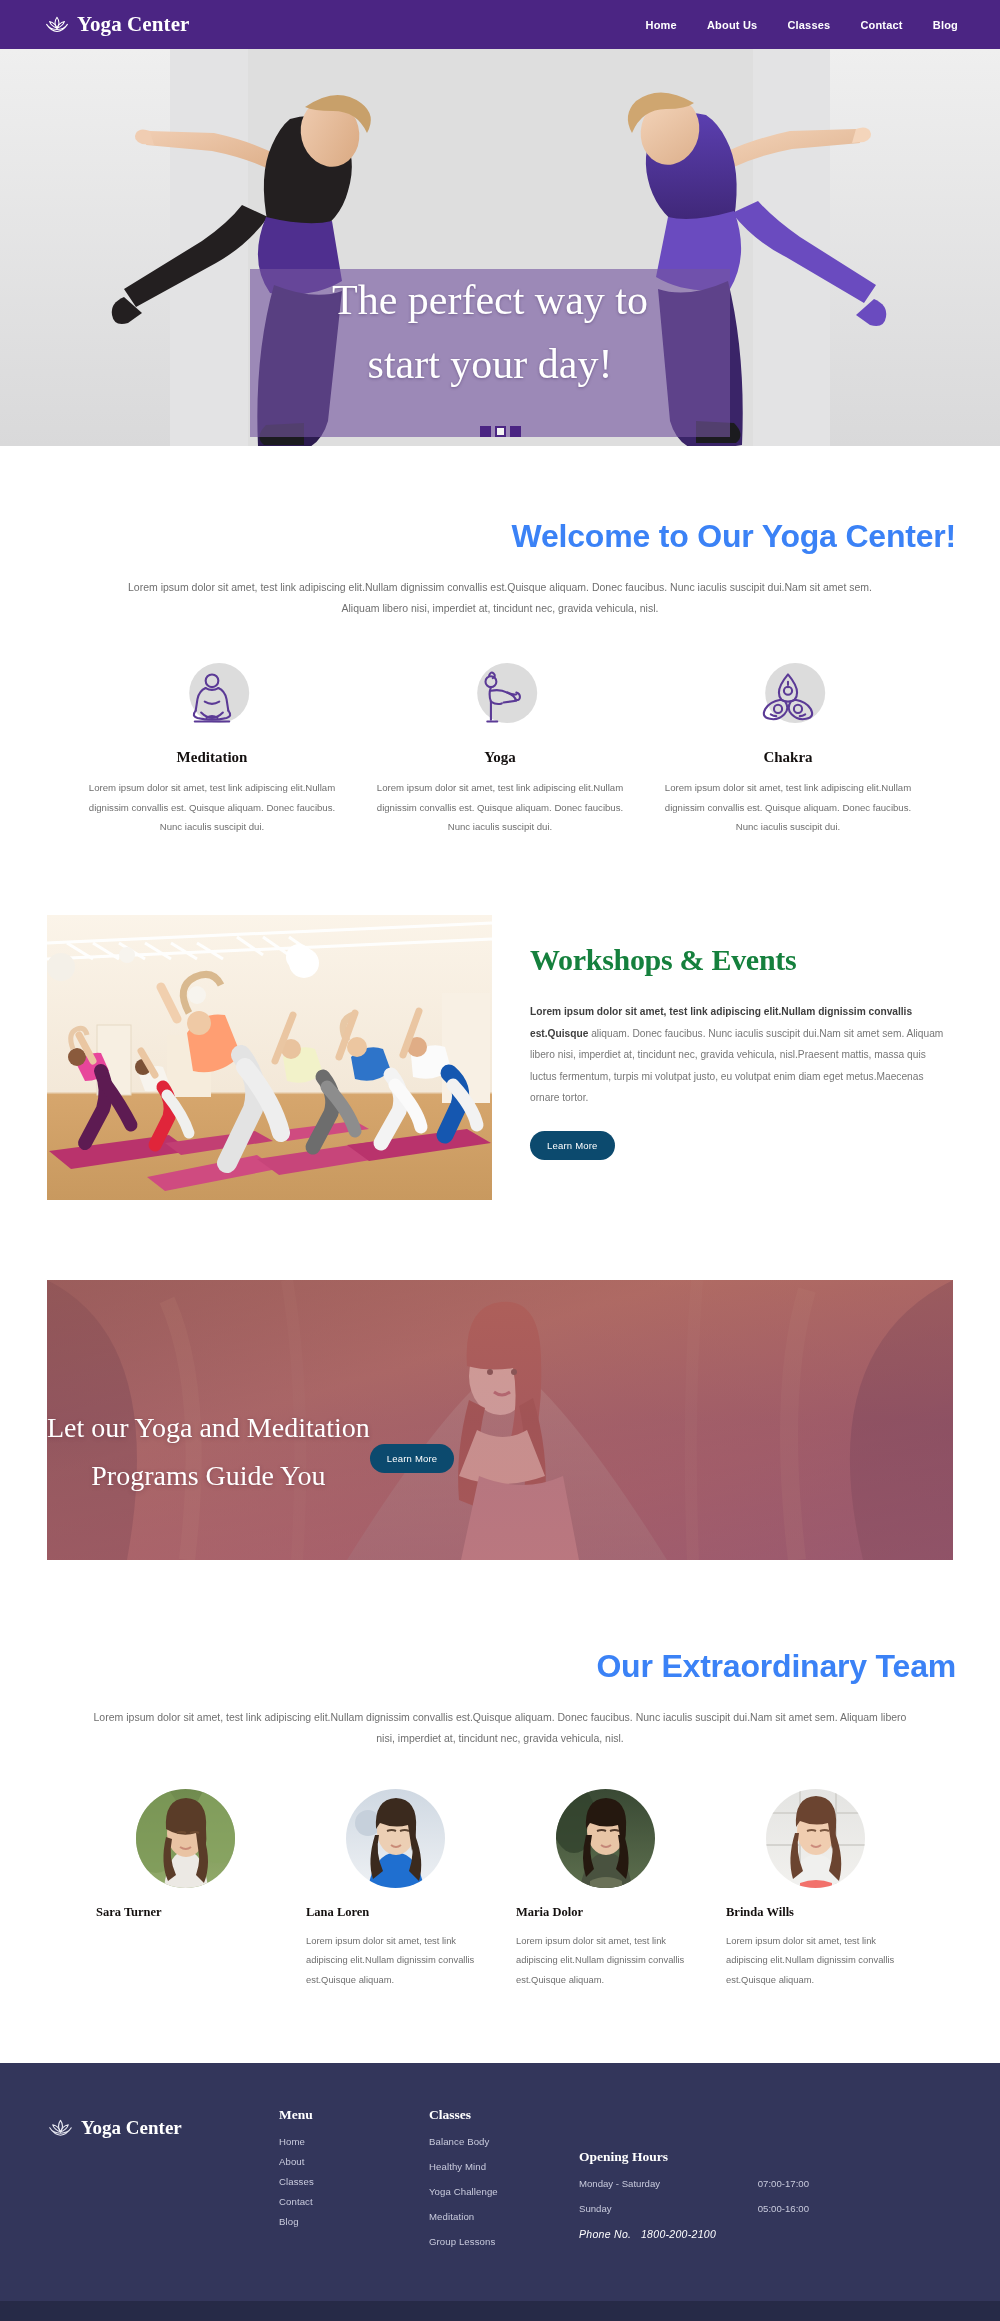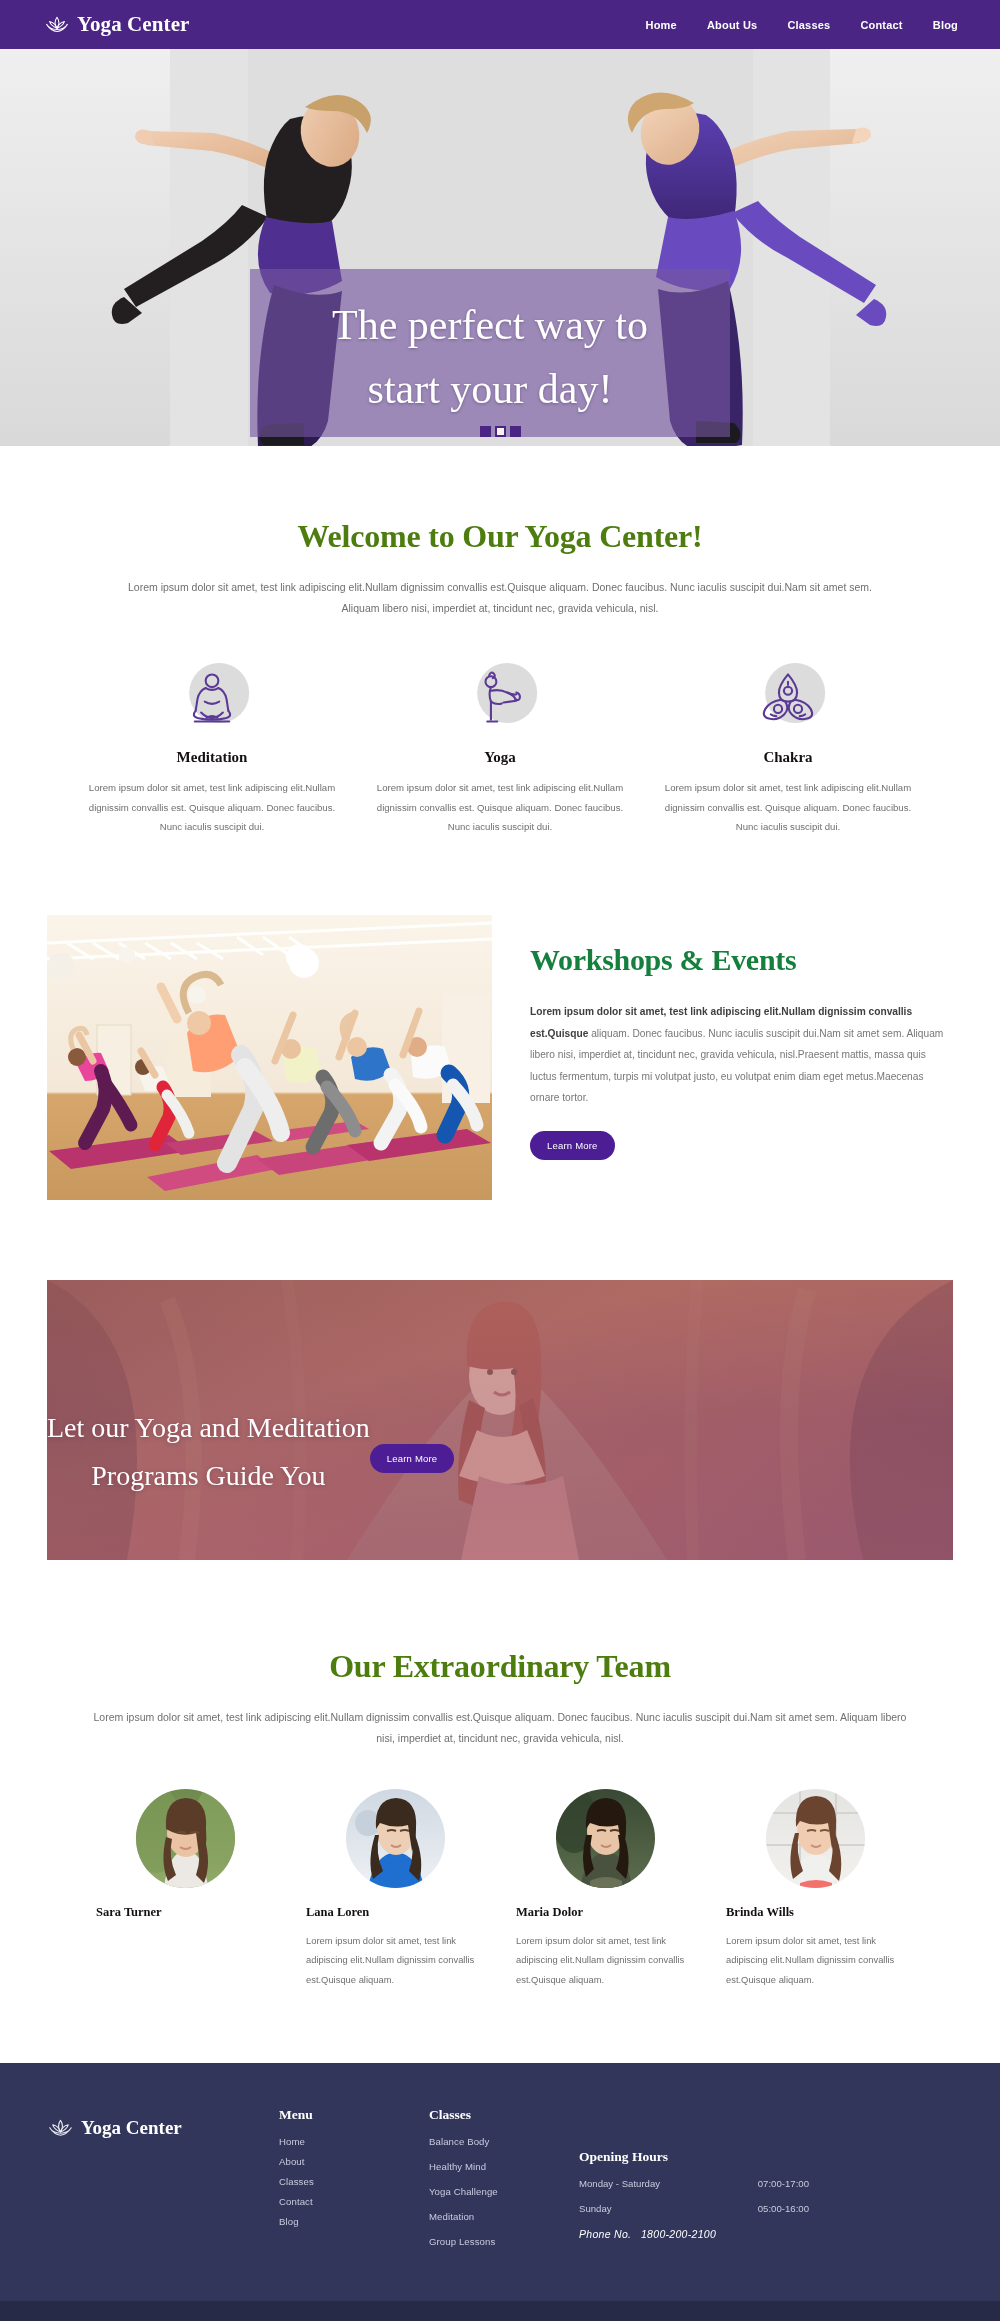--- a/index.html
+++ b/index.html
@@ -53,21 +53,21 @@
     position:absolute; left:0; top:0; width:1000px; height:397px;
   }
   .hero-overlay-band {
     position:absolute;
     left:250px; top:220px;
     width:480px; height:168px;
     background:rgba(116,86,160,0.62);
   }
   .hero-copy {
     position:absolute;
-    left:250px; top:245px;
+    left:250px; top:220px;
     width:480px;
     text-align:center;
     font-family:"Liberation Serif", serif;
     color:#ffffff;
     font-size:42px;
     line-height:1.52;
     font-weight:400;
     text-shadow:0 1px 3px rgba(40,20,70,.35);
   }
   .hero-dots {
@@ -82,25 +82,25 @@
   }
   .dot.active { background:#f3f3f3; }
 
   
   .section { width:1000px; }
   .container { width:912px; margin:0 auto; }
 
   
   .welcome { padding:72px 0 0; }
   .sec-title {
-    font-family:Liberation Serif, serif;
+    font-family:Liberation Sans, sans-serif;
     font-size:32px;
     font-weight:700;
-    color:#4d7c0f;
-    text-align:center;
+    color:#3b82f6;
+    text-align:right;
     letter-spacing:-.2px;
   }
   .sec-lead {
     margin:22px auto 0;
     width:760px;
     text-align:center;
     font-size:10.5px;
     color:#6f6f6f;
     line-height:2.0;
   }
@@ -166,21 +166,21 @@
   .ws-text {
     margin-top:24px;
     font-size:10.2px;
     color:#777;
     line-height:2.12;
   }
   .ws-text b { color:#3e3e3e; font-weight:700; }
   .btn {
     display:inline-block;
     margin-top:22px;
-    background:#4c1d95;
+    background:#0c4a6e;
     color:#fff;
     font-size:9.5px;
     padding:9px 17px;
     border-radius:16px;
     border:none;
     cursor:pointer;
     font-family:"Liberation Sans", sans-serif;
     letter-spacing:.2px;
   }
 

